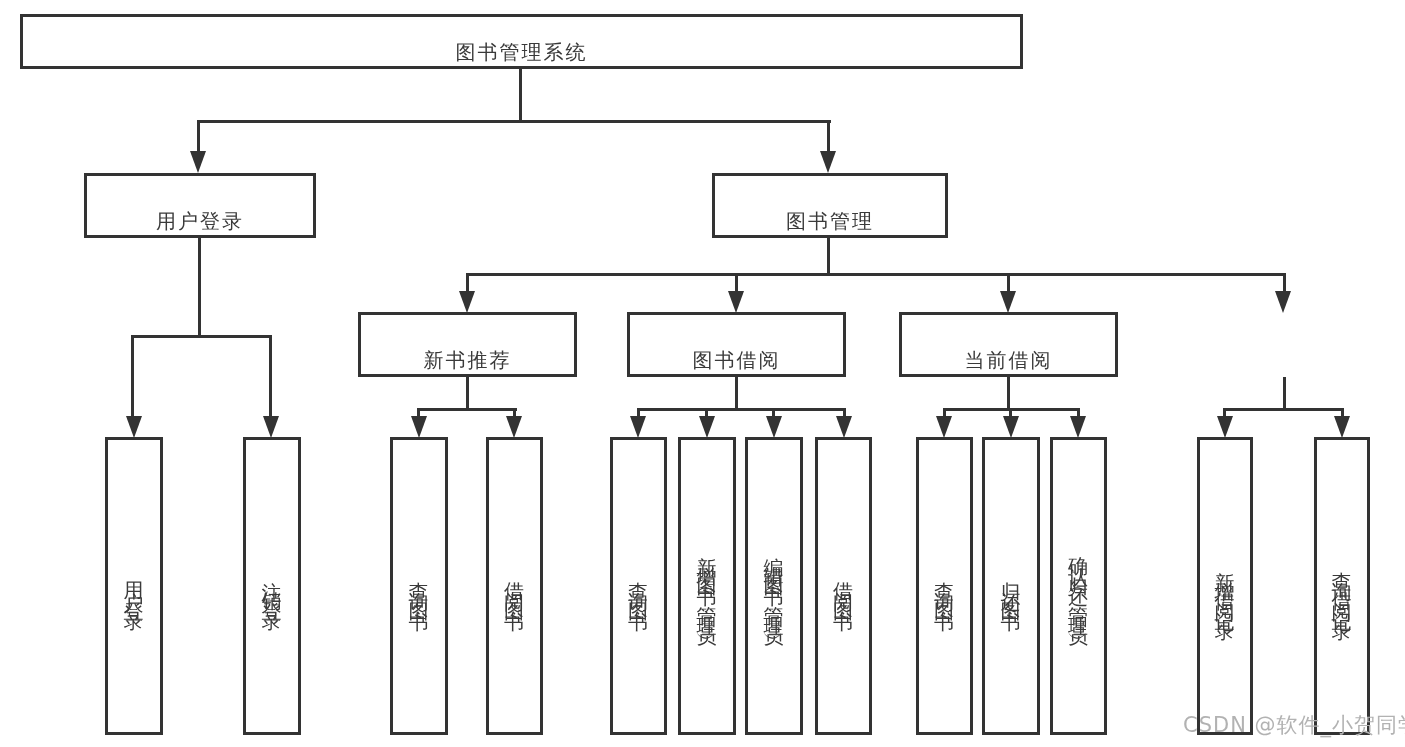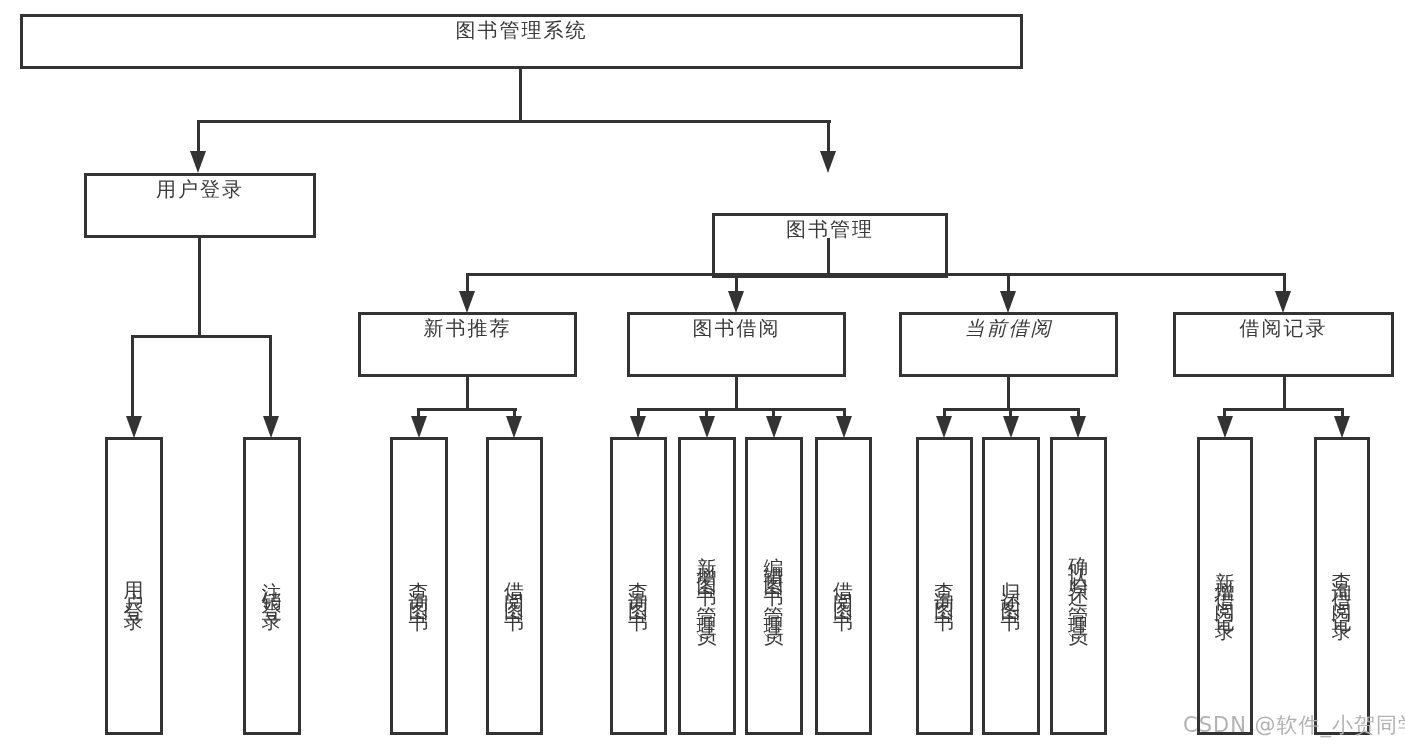--- a/index.html
+++ b/index.html
@@ -14,21 +14,21 @@
     position:relative;
     width:1405px;height:747px;
     background:var(--background);
     overflow:hidden;
   }
   .box{
     position:absolute;
     box-sizing:border-box;
     border:3px solid var(--line);
     background:#fff;
-    display:flex;align-items:flex-start;justify-content:center;
+    display:flex;align-items:flex-end;justify-content:center;
     font-size:20px;color:var(--text);
     letter-spacing:2px;
     white-space:nowrap;
   }
   .vbox{
     position:absolute;
     box-sizing:border-box;
     border:3px solid var(--line);
     background:#fff;
     display:flex;align-items:center;justify-content:center;
@@ -73,21 +73,21 @@
 
   <div class="vline" style="left:197px;top:120px;height:33px;"></div>
   <div class="arrow" style="left:190px;top:151px;"></div>
 
   <div class="vline" style="left:827px;top:120px;height:33px;"></div>
   <div class="arrow" style="left:820px;top:151px;"></div>
 
   <div class="box" style="left:84px;top:173px;width:232px;height:65px;">
     <span>用户登录</span>
   </div>
-  <div class="box" style="left:712px;top:173px;width:236px;height:65px;margin-top:40px;">
+  <div class="box" style="left:712px;top:173px;width:236px;height:65px;">
     <span>图书管理</span>
   </div>
 
   <div class="vline" style="left:198px;top:238px;height:100px;"></div>
   <div class="hline" style="left:131px;top:335px;width:141px;"></div>
   <div class="vline" style="left:131px;top:335px;height:83px;"></div>
   <div class="arrow" style="left:126px;top:416px;"></div>
   <div class="vline" style="left:269px;top:335px;height:83px;"></div>
   <div class="arrow" style="left:263px;top:416px;"></div>
 
@@ -101,25 +101,22 @@
   <div class="arrow" style="left:1000px;top:291px;"></div>
   <div class="vline" style="left:1283px;top:273px;height:22px;"></div>
   <div class="arrow" style="left:1275px;top:291px;"></div>
 
   <div class="box" style="left:627px;top:312px;width:219px;height:65px;">
     <span>图书借阅</span>
   </div>
   <div class="box" style="left:358px;top:312px;width:219px;height:65px;">
     <span>新书推荐</span>
   </div>
-  <div class="box" style="left:899px;top:312px;width:219px;height:65px;font-style:italic;">
+  <div class="box" style="left:899px;top:312px;width:219px;height:65px;">
     <span>当前借阅</span>
-  </div>
-  <div class="box" style="left:1173px;top:312px;width:221px;height:65px;">
-    <span>借阅记录</span>
   </div>
 
   <div class="vline" style="left:466px;top:377px;height:34px;"></div>
   <div class="hline" style="left:417px;top:408px;width:100px;"></div>
   <div class="vline" style="left:417px;top:408px;height:10px;"></div>
   <div class="arrow" style="left:411px;top:416px;"></div>
   <div class="vline" style="left:513px;top:408px;height:10px;"></div>
   <div class="arrow" style="left:506px;top:416px;"></div>
 
   <div class="vline" style="left:735px;top:377px;height:34px;"></div>

